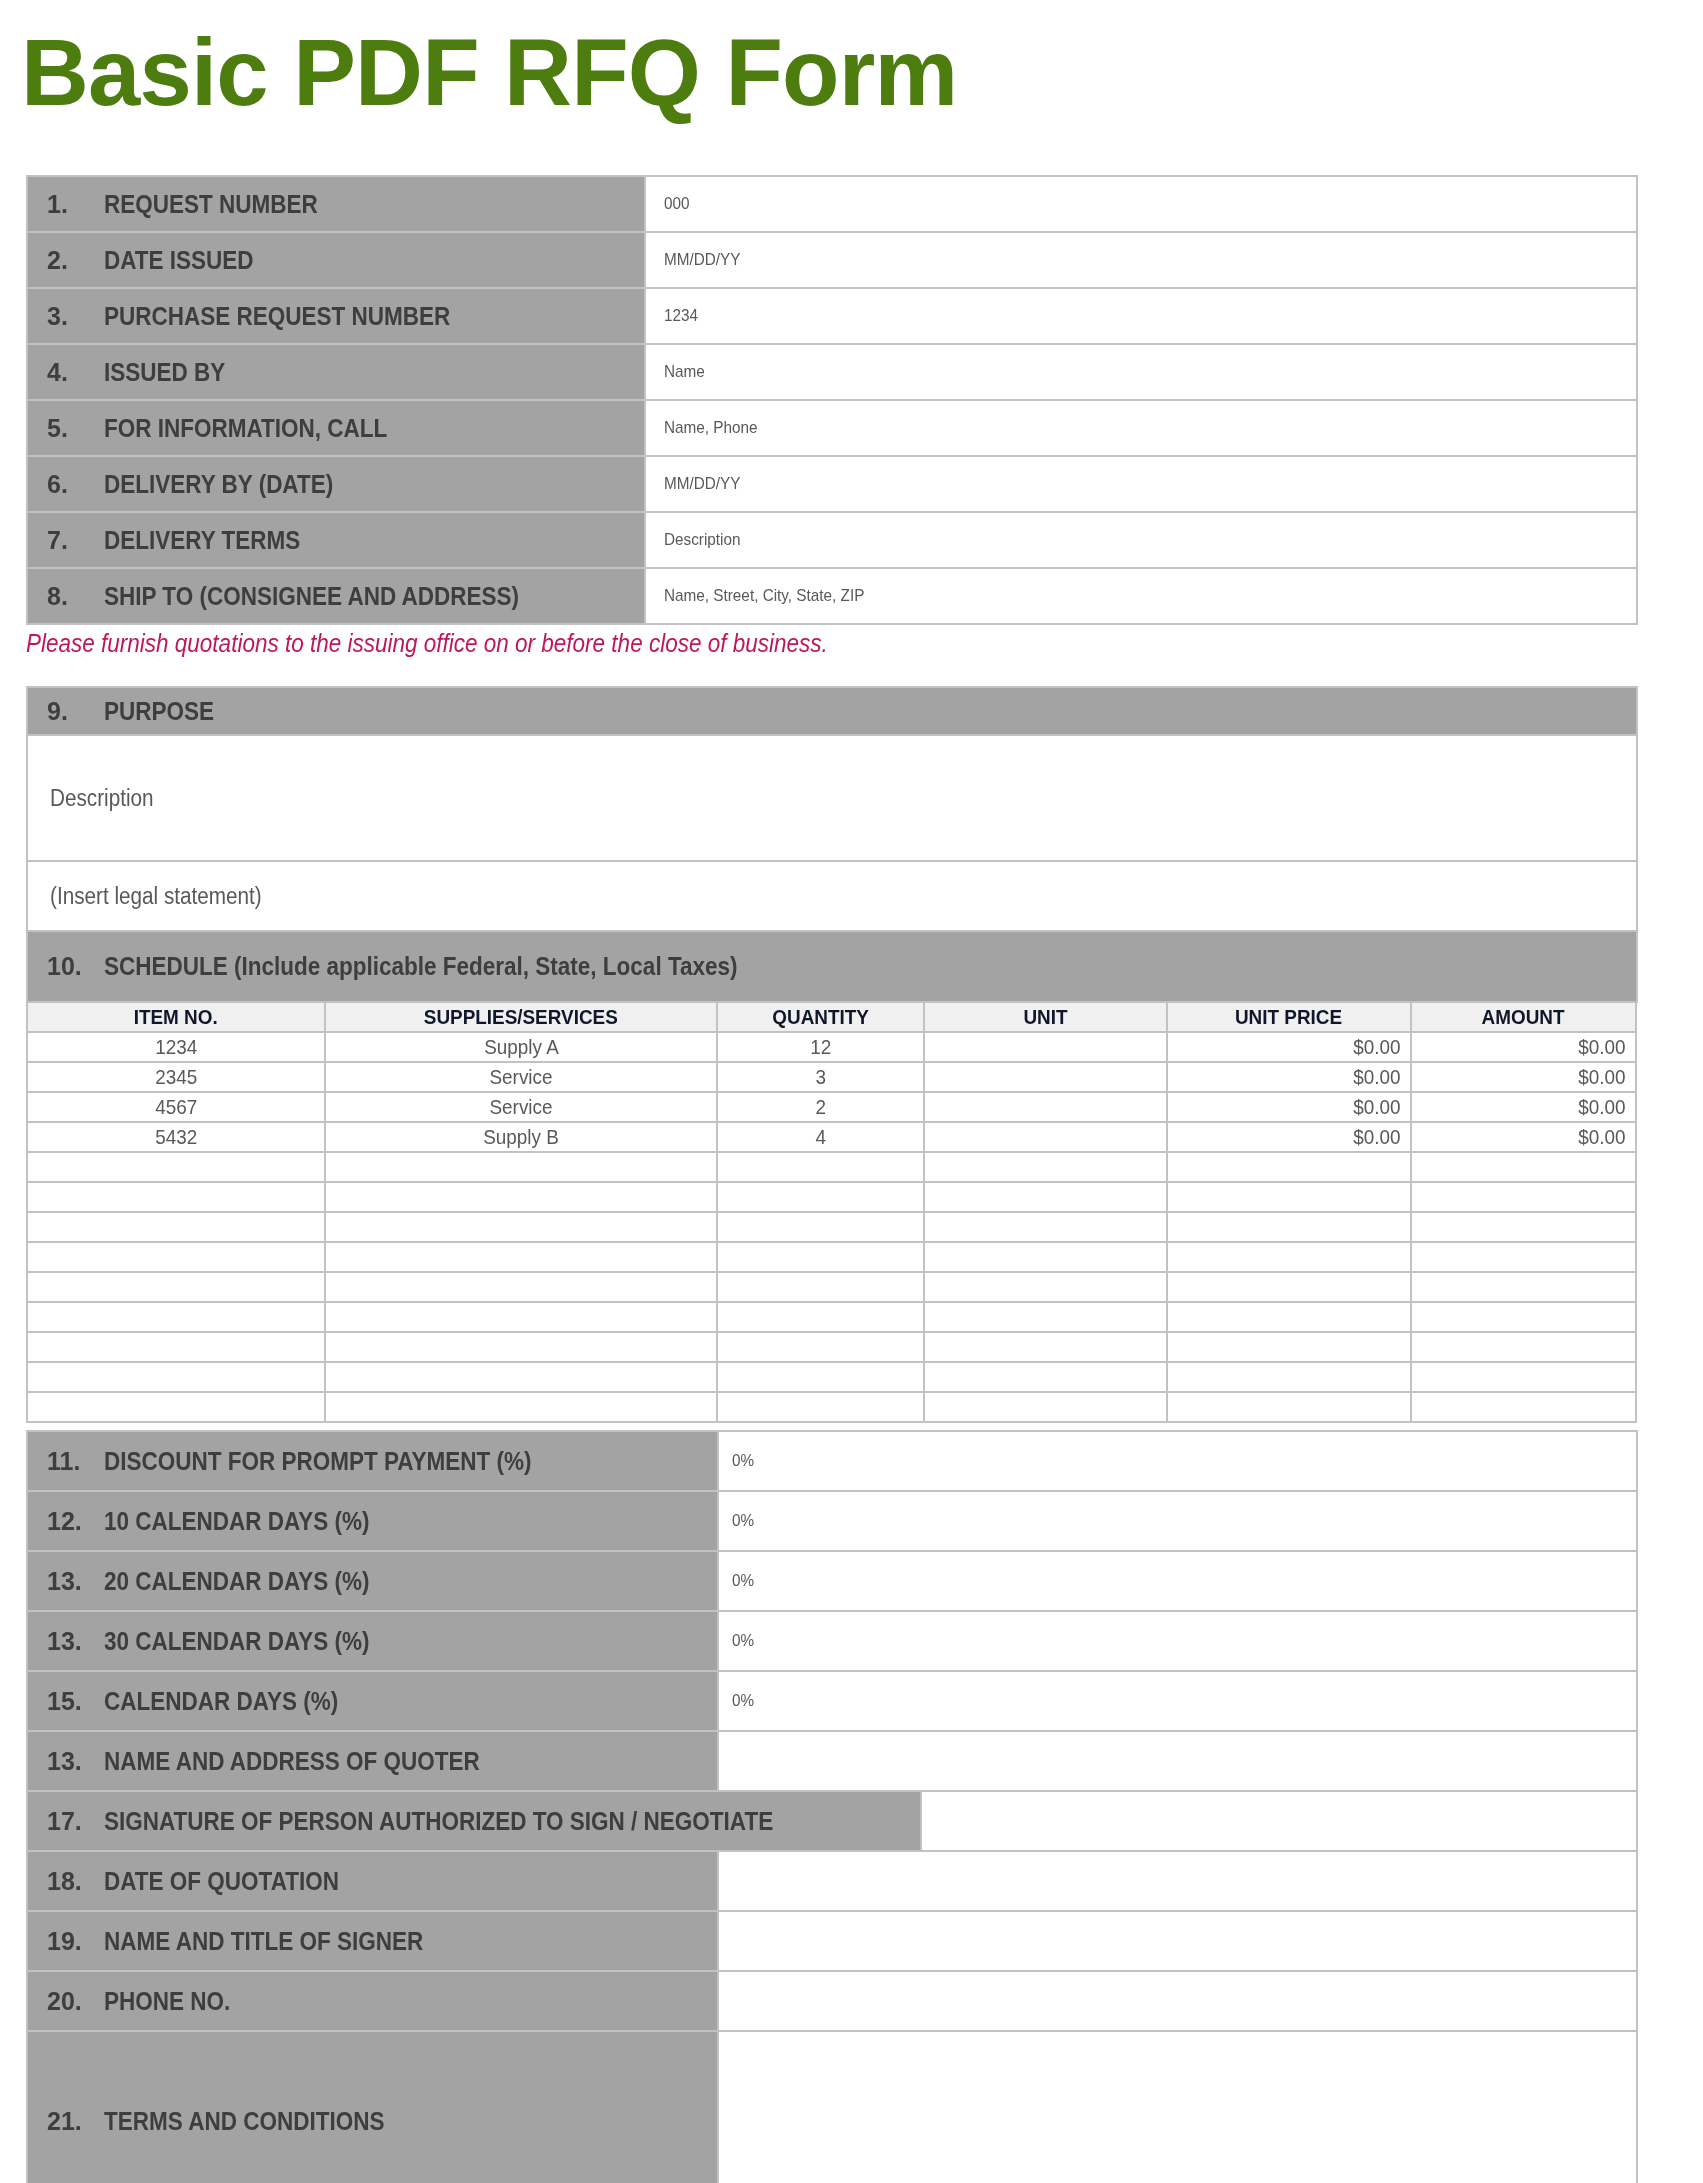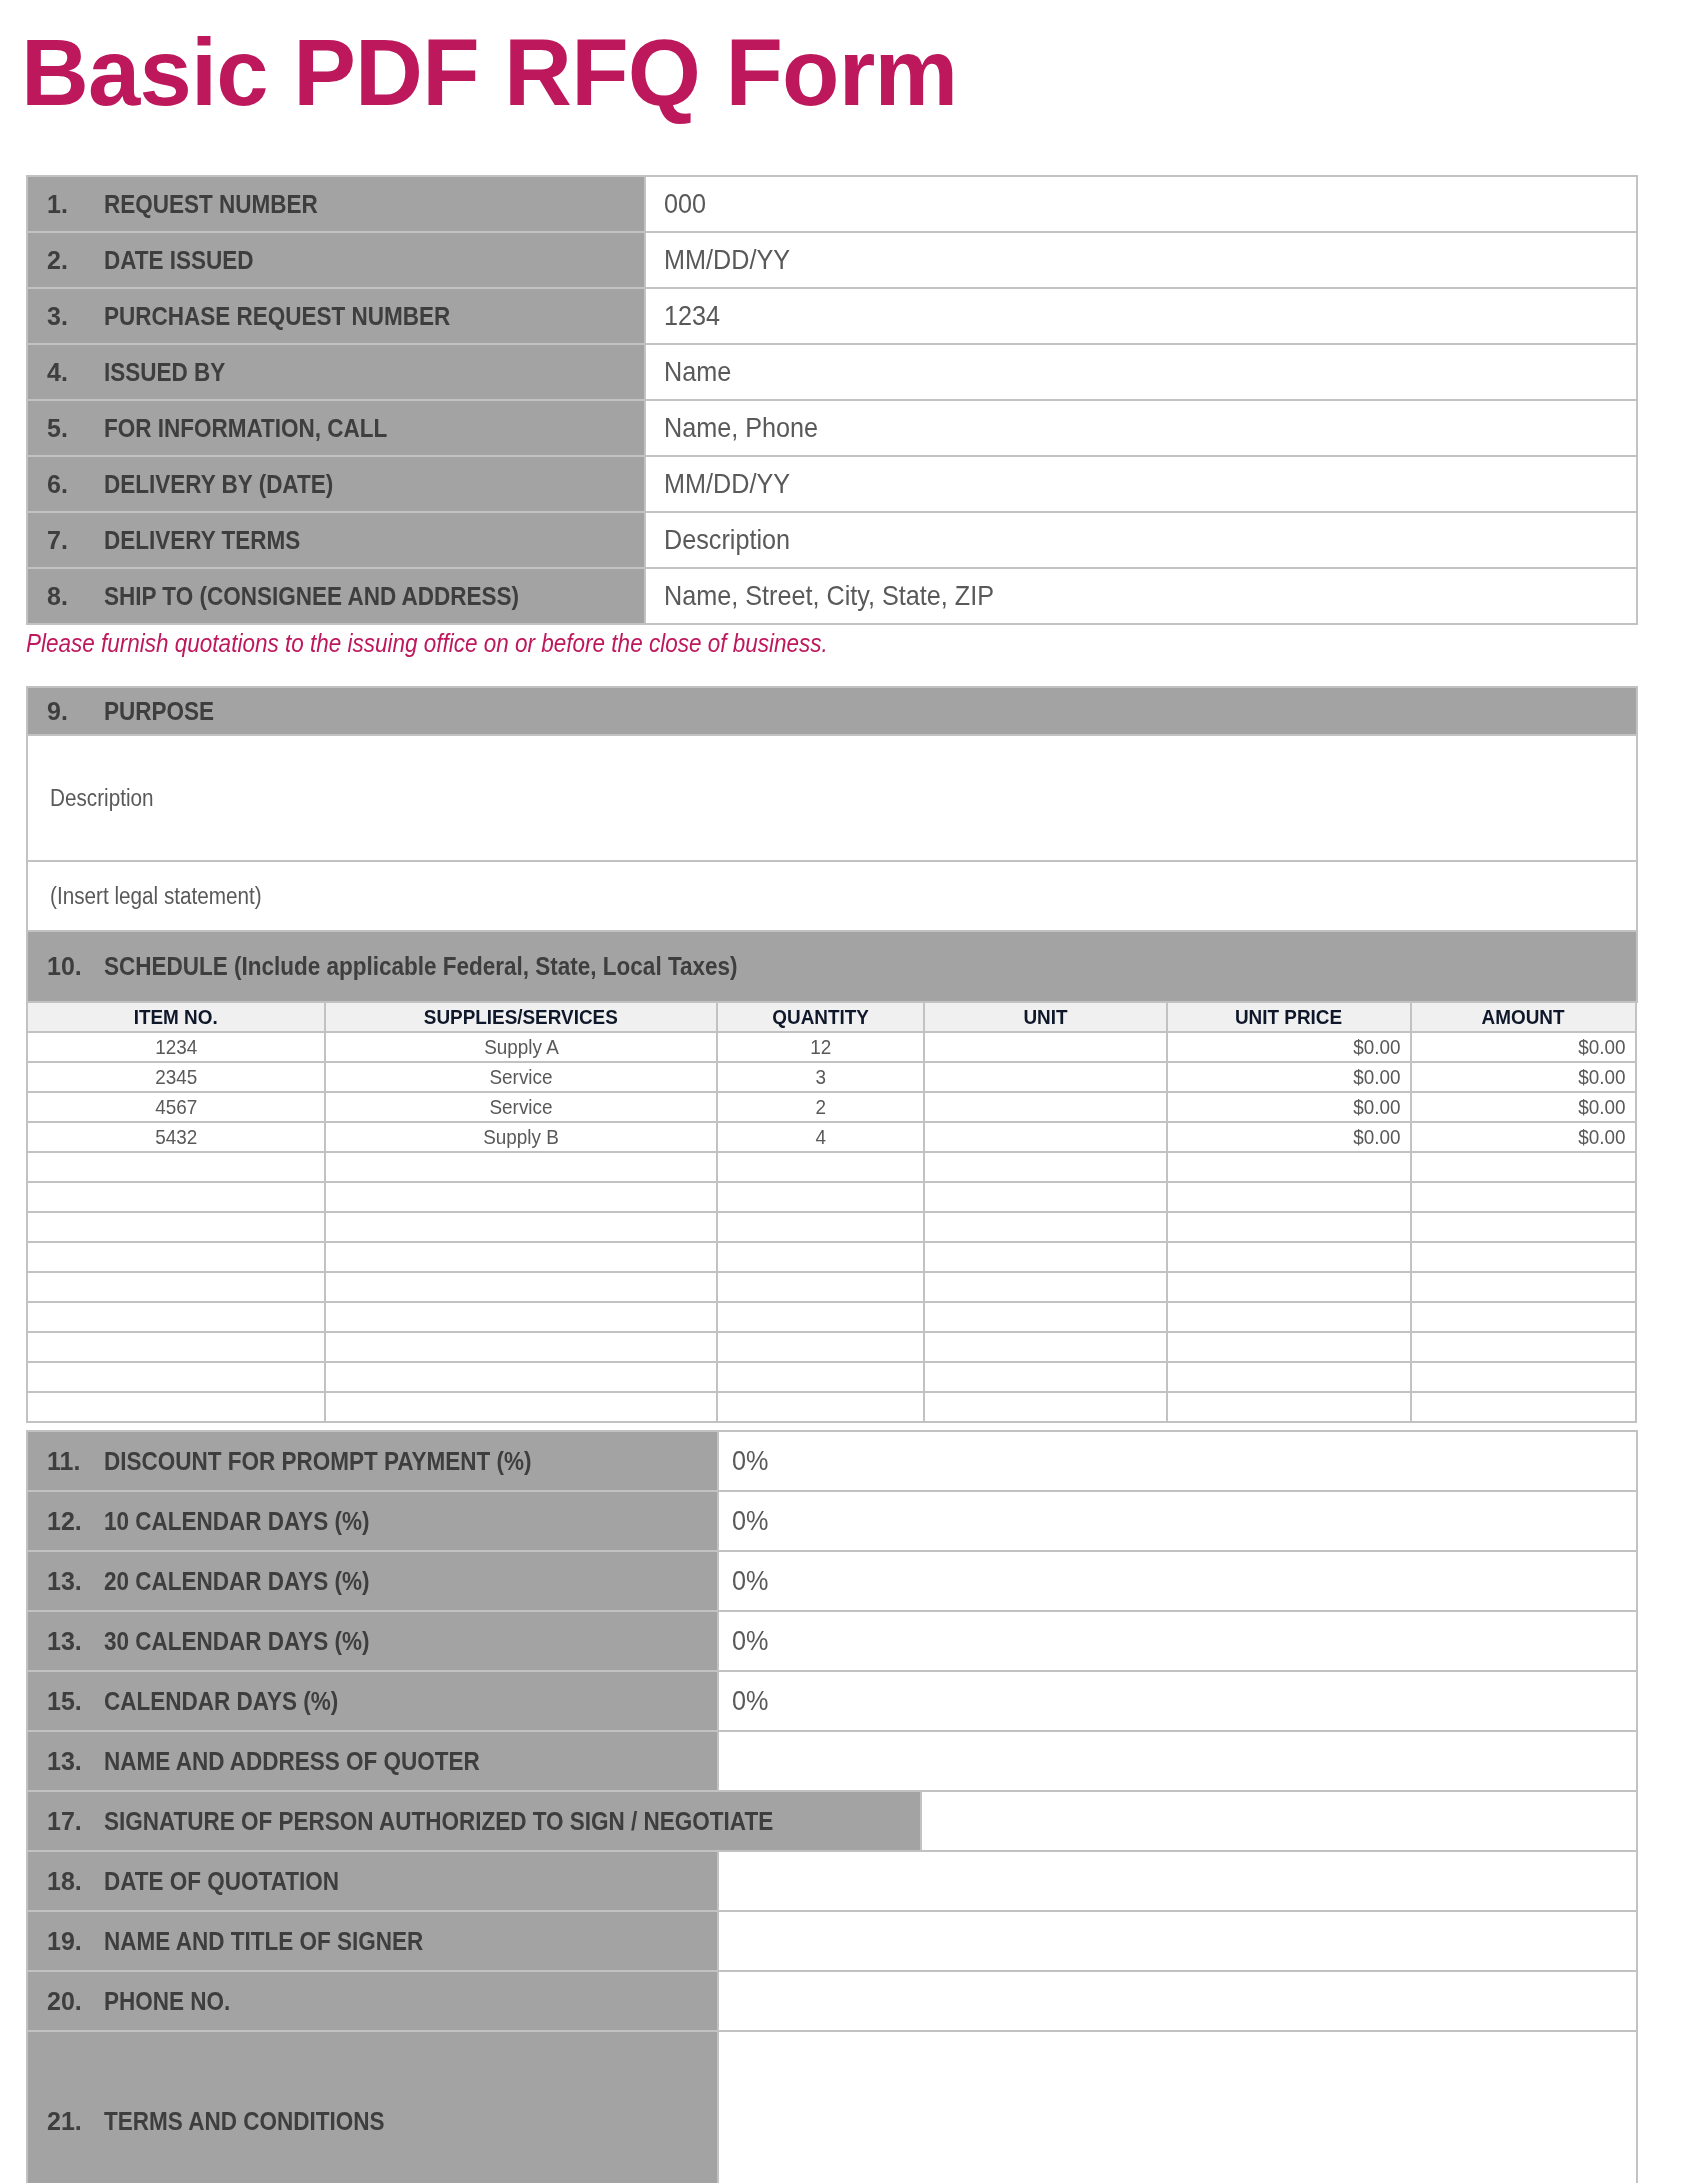--- a/index.html
+++ b/index.html
@@ -11,21 +11,21 @@
     background: #ffffff;
     font-family: "Liberation Sans", sans-serif;
     overflow: hidden;
   }
   .title {
     position: absolute;
     left: 21px;
     top: 19px;
     font-size: 94px;
     font-weight: bold;
-    color: #be185d;
+    color: #4d7c0f;
     letter-spacing: -0.8px;
     white-space: nowrap;
   }
   table {
     border-collapse: collapse;
     table-layout: fixed;
     position: absolute;
     left: 26px;
     width: 1610px;
     border: 2.4px solid #c2c2c2;
@@ -41,21 +41,21 @@
     background: #a3a3a3;
     font-weight: bold;
     color: #3e3e3e;
     font-size: 25px;
     padding-left: 19px;
   }
   .num { display:inline-block; width:57px; }
   .val {
     background:#ffffff;
     color:#595959;
-    font-size:28px;
+    font-size:17px;
     padding-left:17.5px;
   }
 
   
   .tbl-info { top: 175px; }
   .tbl-info tr { height: 56px; }
 
   .note {
     position:absolute;
     left:26px;

